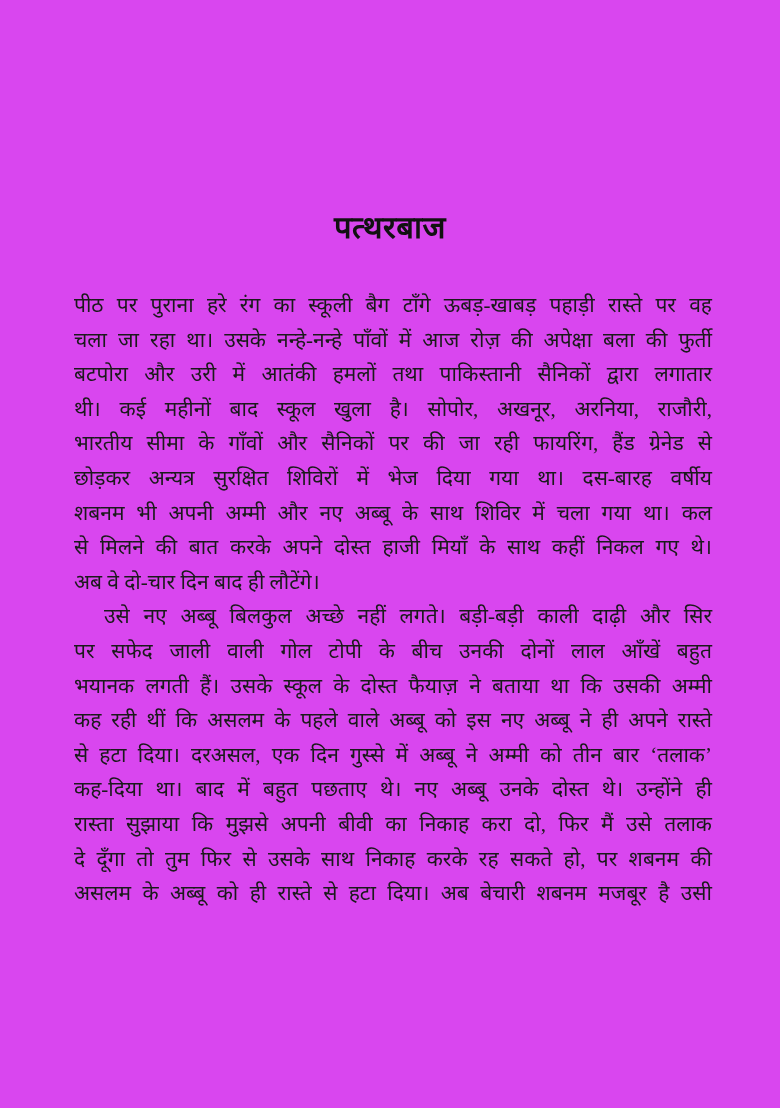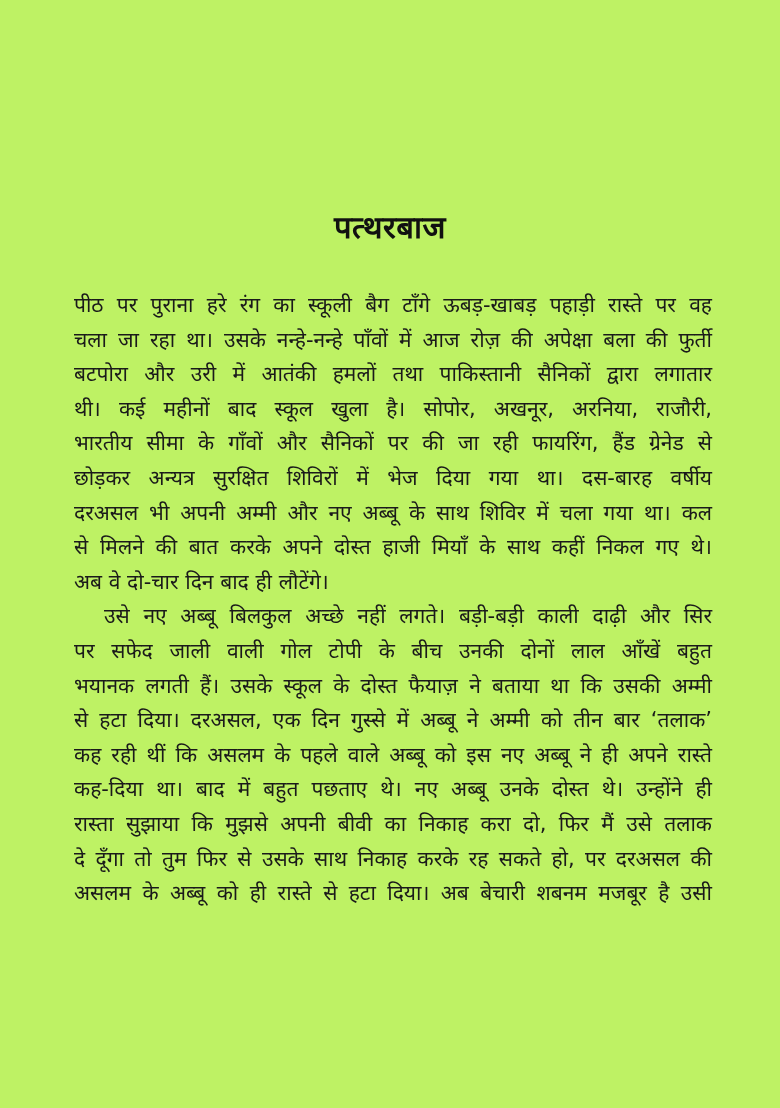--- a/index.html
+++ b/index.html
@@ -14,21 +14,21 @@
       position: relative;
       color: #1a1a1a;
       font-family: "DejaVu Sans", "Liberation Sans", sans-serif;
     }
     .page {
       position: absolute;
       left: 0;
       top: 0;
       width: 780px;
       height: 1108px;
-      background: #bef264;
+      background: #d946ef;
     }
     .title {
       position: absolute;
       left: 0;
       width: 780px;
       top: 204px;
       text-align: center;
       font-size: 31px;
       font-weight: bold;
       color: #111111;
@@ -52,45 +52,46 @@
       overflow: visible;
     }
     .line.last {
       text-align-last: left;
     }
     .line.indent {
       padding-left: 30px;
     }
     .para {
       display: block;
+      font-family: Liberation Serif, serif;
     }
   </style>
 </head>
 <body>
 
 <div class="page">
   <div class="title">पत्थरबाज</div>
 
   <div class="body-text">
     <div class="para">
       <span class="line">पीठ पर पुराना हरे रंग का स्कूली बैग टाँगे ऊबड़-खाबड़ पहाड़ी रास्ते पर वह</span>
       <span class="line">चला जा रहा था। उसके नन्हे-नन्हे पाँवों में आज रोज़ की अपेक्षा बला की फुर्ती</span>
       <span class="line">बटपोरा और उरी में आतंकी हमलों तथा पाकिस्तानी सैनिकों द्वारा लगातार</span>
       <span class="line">थी। कई महीनों बाद स्कूल खुला है। सोपोर, अखनूर, अरनिया, राजौरी,</span>
       <span class="line">भारतीय सीमा के गाँवों और सैनिकों पर की जा रही फायरिंग, हैंड ग्रेनेड से</span>
       <span class="line">छोड़कर अन्यत्र सुरक्षित शिविरों में भेज दिया गया था। दस-बारह वर्षीय</span>
-      <span class="line">दरअसल भी अपनी अम्मी और नए अब्बू के साथ शिविर में चला गया था। कल</span>
+      <span class="line">शबनम भी अपनी अम्मी और नए अब्बू के साथ शिविर में चला गया था। कल</span>
       <span class="line">से मिलने की बात करके अपने दोस्त हाजी मियाँ के साथ कहीं निकल गए थे।</span>
       <span class="line last">अब वे दो-चार दिन बाद ही लौटेंगे।</span>
     </div>
     <div class="para">
       <span class="line indent">उसे नए अब्बू बिलकुल अच्छे नहीं लगते। बड़ी-बड़ी काली दाढ़ी और सिर</span>
       <span class="line">पर सफेद जाली वाली गोल टोपी के बीच उनकी दोनों लाल आँखें बहुत</span>
       <span class="line">भयानक लगती हैं। उसके स्कूल के दोस्त फैयाज़ ने बताया था कि उसकी अम्मी</span>
+      <span class="line">कह रही थीं कि असलम के पहले वाले अब्बू को इस नए अब्बू ने ही अपने रास्ते</span>
       <span class="line">से हटा दिया। दरअसल, एक दिन गुस्से में अब्बू ने अम्मी को तीन बार ‘तलाक’</span>
-      <span class="line">कह रही थीं कि असलम के पहले वाले अब्बू को इस नए अब्बू ने ही अपने रास्ते</span>
       <span class="line">कह-दिया था। बाद में बहुत पछताए थे। नए अब्बू उनके दोस्त थे। उन्होंने ही</span>
       <span class="line">रास्ता सुझाया कि मुझसे अपनी बीवी का निकाह करा दो, फिर मैं उसे तलाक</span>
-      <span class="line">दे दूँगा तो तुम फिर से उसके साथ निकाह करके रह सकते हो, पर दरअसल की</span>
+      <span class="line">दे दूँगा तो तुम फिर से उसके साथ निकाह करके रह सकते हो, पर शबनम की</span>
       <span class="line">असलम के अब्बू को ही रास्ते से हटा दिया। अब बेचारी शबनम मजबूर है उसी</span>
     </div>
   </div>
 </div>
 
 </body></html>

